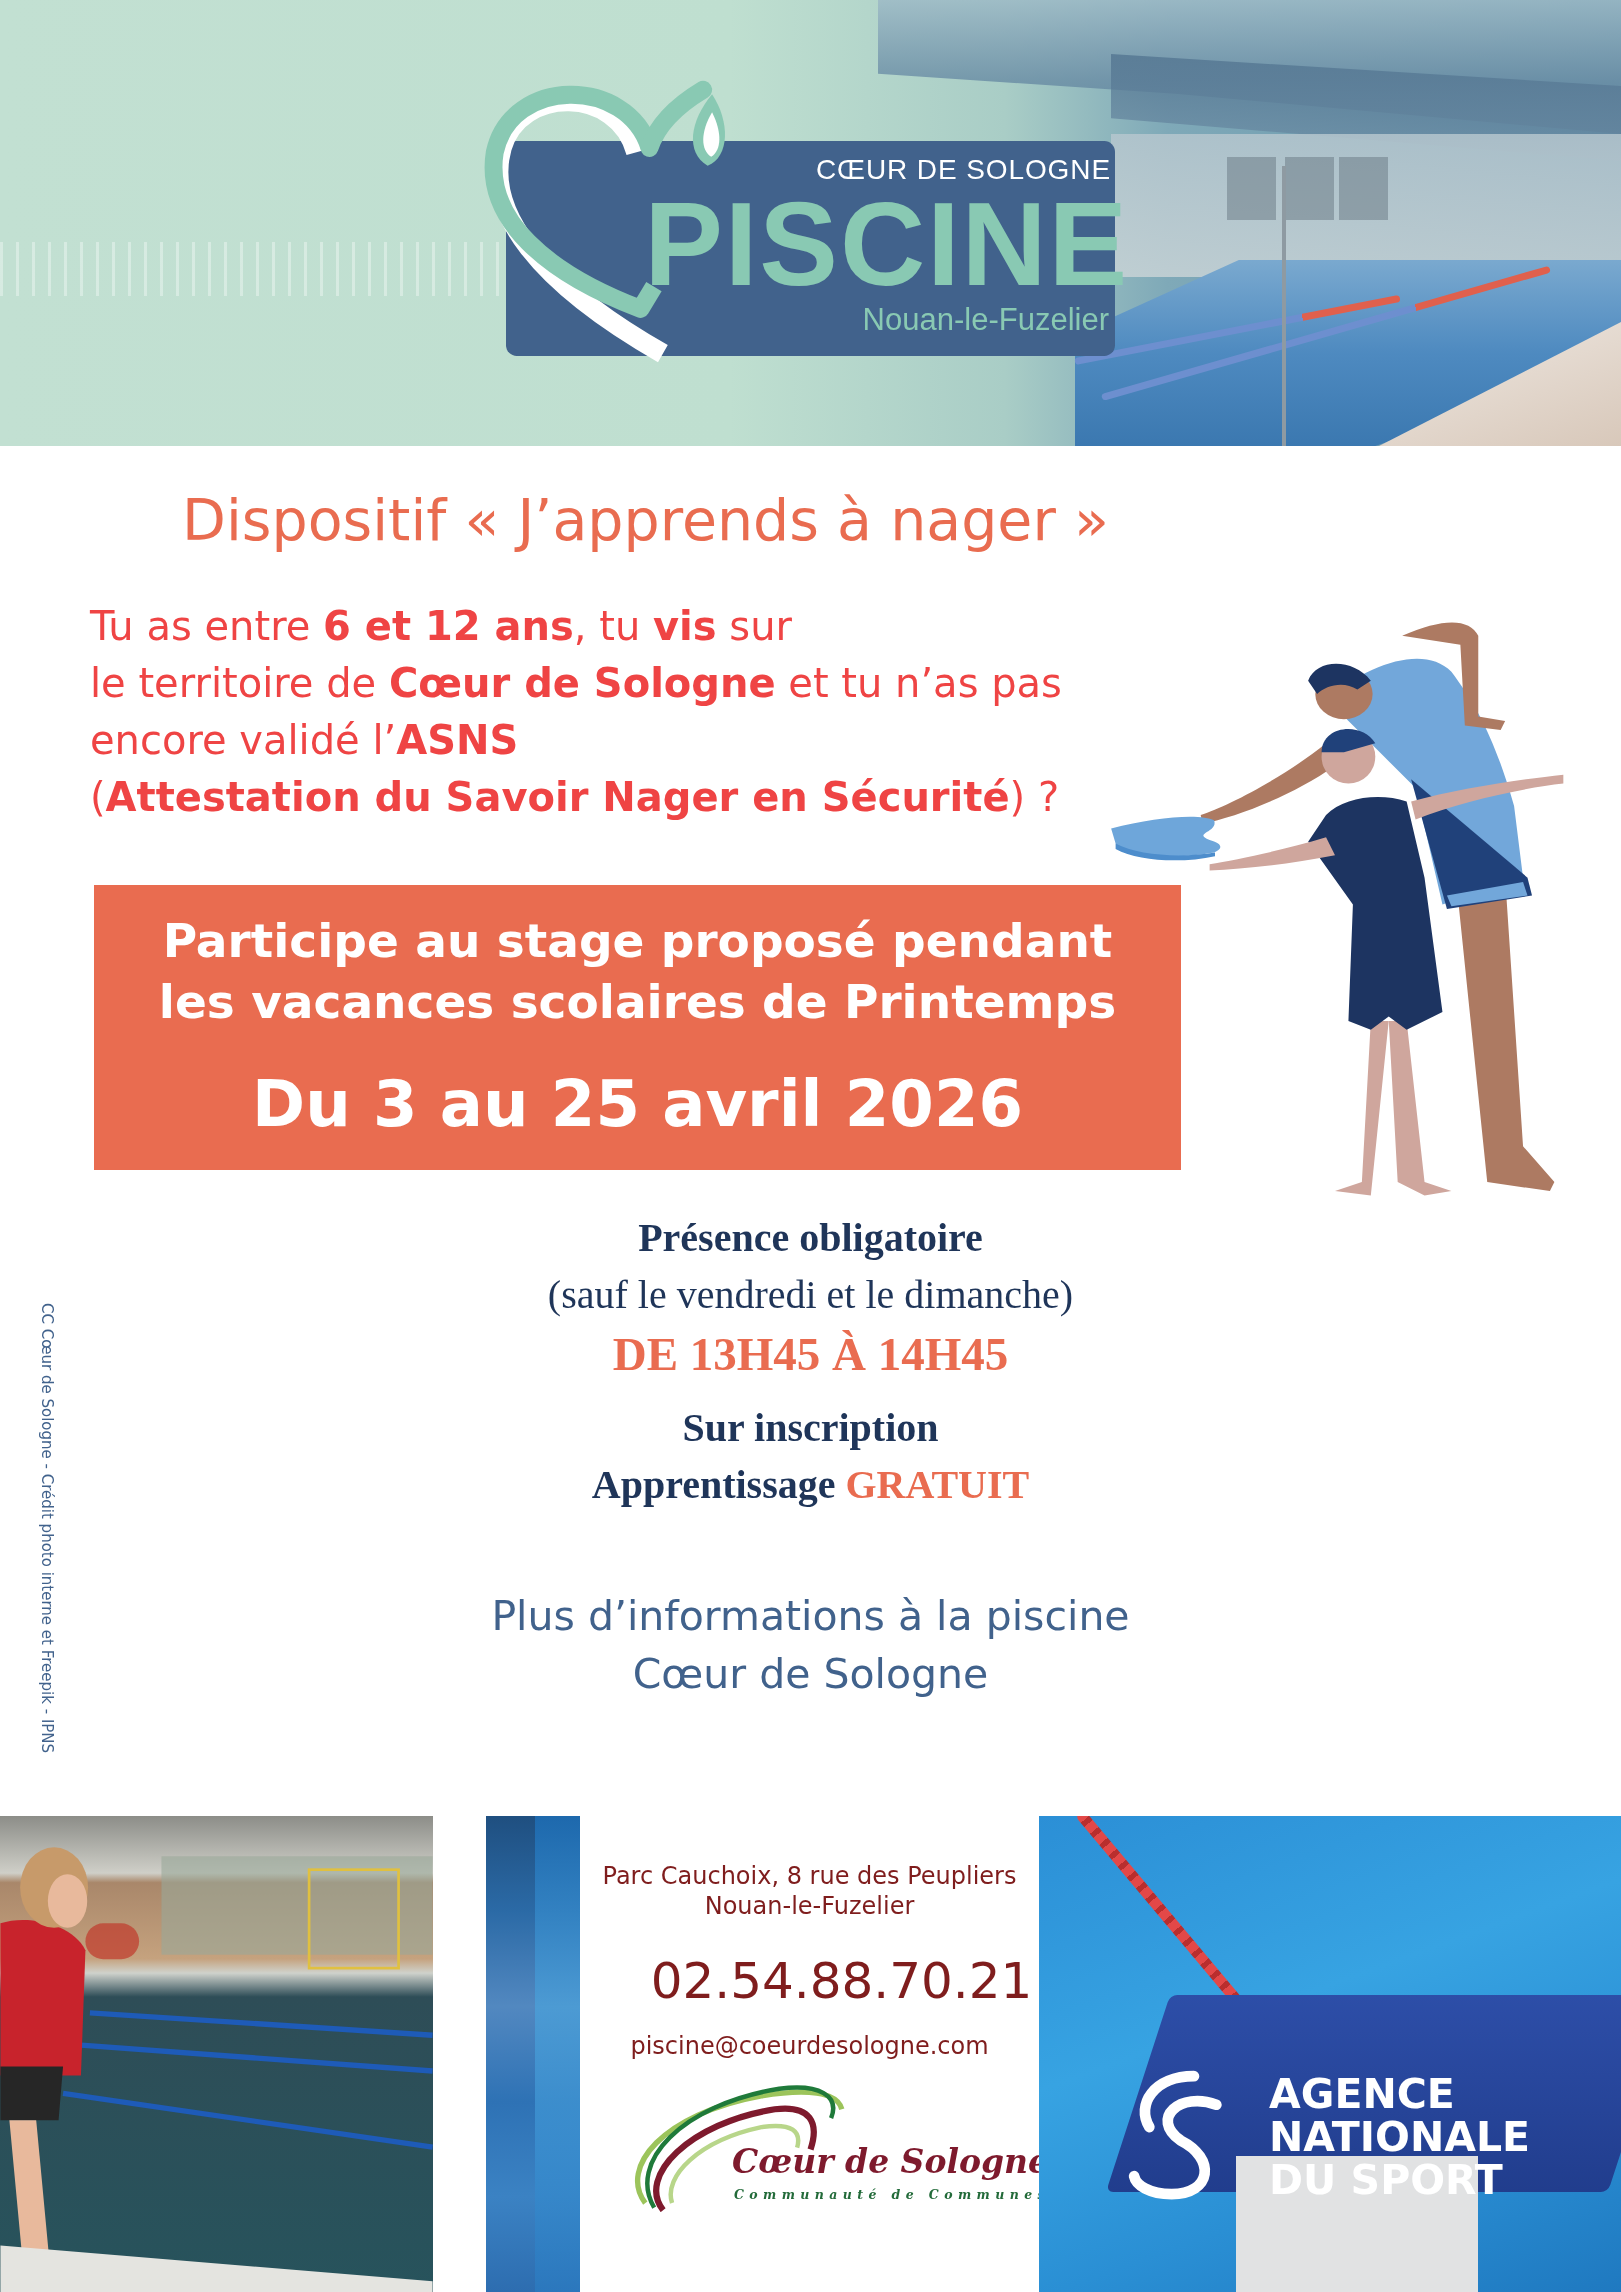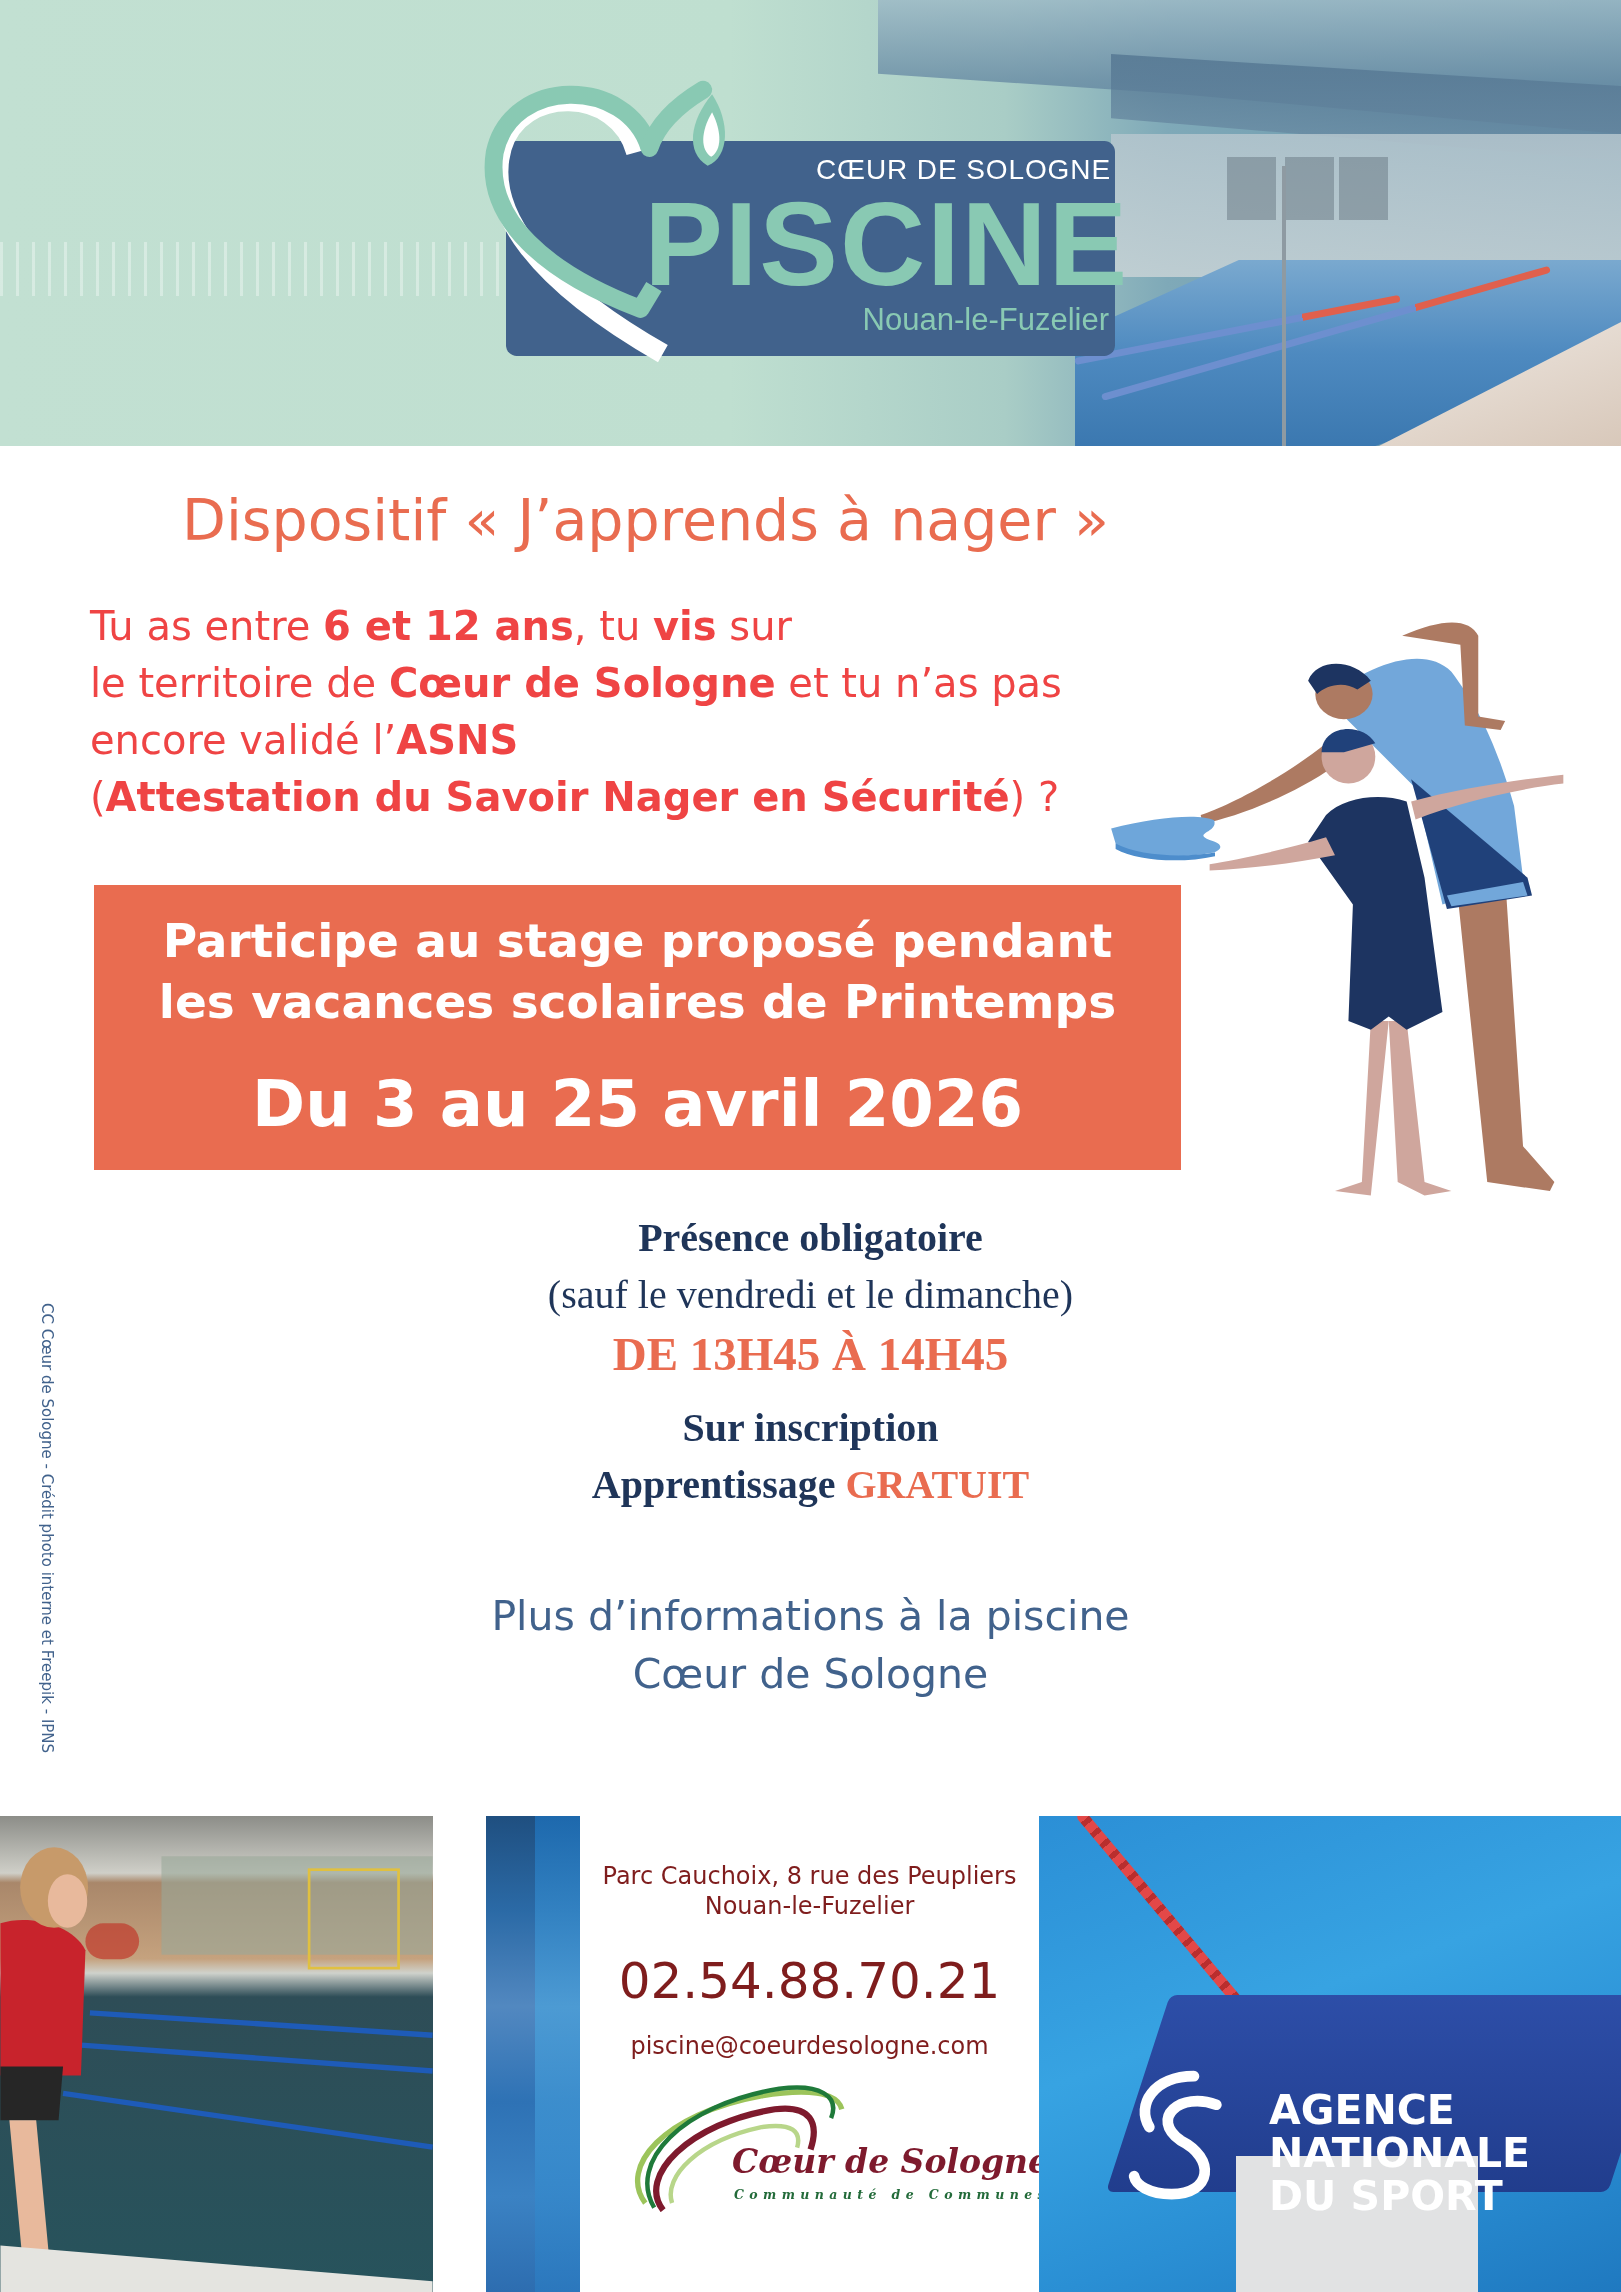--- a/index.html
+++ b/index.html
@@ -70,37 +70,37 @@
 
   
   .photo-left { position: absolute; left: 0; top: 1816px; width: 433px; height: 476px; overflow: hidden;
     background: linear-gradient(180deg, #8c8d88 0%, #cfcfc8 12%, #a9876a 14%, #c5a27e 30%, #cfd2cc 33%, #2e4d57 38%, #27535c 100%); }
   .strip { position: absolute; left: 486px; top: 1816px; width: 94px; height: 476px;
     background: linear-gradient(180deg, #1f4f80 0%, #2b6aa6 20%, #5288c0 40%, #2e72b5 60%, #3b82c3 80%, #2d6db0 100%); }
   .strip::after { content: ""; position: absolute; left: 49px; top: 0; width: 45px; height: 100%;
     background: linear-gradient(180deg, #1d6fb8, #4b9fd8 40%, #3a8fd0 70%, #2b7ac0); opacity: .8; }
   .contact { position: absolute; left: 580px; top: 1816px; width: 459px; height: 476px; text-align: center; color: #7f1d1d; }
   .contact .addr { position: absolute; top: 45px; width: 100%; font-size: 24px; line-height: 30px; }
-  .contact .phone { position: absolute; top: 134px; width: 100%; font-size: 50px; line-height: 63px; }
+  .contact .phone { position: absolute; top: 134px; width: 100%; font-size: 50px; line-height: 63px; margin-left: 32px; }
   .contact .mail { position: absolute; top: 212px; width: 100%; font-size: 24px; line-height: 36px; }
   .ccs-logo { position: absolute; left: 627px; top: 2078px; width: 376px; height: 134px; }
   .ccs-logo .name { position: absolute; left: 105px; top: 64px; font-family: "DejaVu Serif", serif; font-weight: bold;
     font-style: italic; font-size: 33px; color: #7e1a2d; white-space: nowrap; }
   .ccs-logo .sub { position: absolute; left: 107px; top: 109px; font-family: "DejaVu Serif", serif; font-weight: bold;
     font-style: italic; font-size: 12.5px; letter-spacing: 5.4px; color: #236b3a; white-space: nowrap; }
 
   .photo-right { position: absolute; left: 1039px; top: 1816px; width: 582px; height: 476px; overflow: hidden;
     background: linear-gradient(160deg, #2b8fd6 0%, #37a3e2 40%, #2a8fd4 70%, #1f79c0 100%); }
   .photo-right .rope { position: absolute; left: 36px; top: 0; width: 10.7px; height: 358px; background: repeating-linear-gradient(180deg, #e34848 0 9px, #b92e2e 9px 14.3px);
     transform-origin: top left; transform: rotate(-40deg); border-radius: 5.4px; }
   .photo-right .block { position: absolute; left: 99px; top: 179px; width: 502px; height: 197px;
     background: linear-gradient(180deg, #2d4ea8, #213d8d); transform: skewX(-18deg); border-radius: 7.2px; }
   .photo-right .base { position: absolute; left: 197px; top: 340px; width: 242px; height: 136px; background: #e1e2e3; }
   .anf { position: absolute; left: 1127px; top: 2069px; }
-  .anf .txt { position: absolute; left: 142px; top: 20px; color: #fff; font-size: 41px; line-height: 43px; font-weight: bold;
+  .anf .txt { position: absolute; left: 142px; top: 4px; color: #fff; font-size: 41px; line-height: 43px; font-weight: bold;
     font-family: "DejaVu Sans", sans-serif; white-space: nowrap; }
 </style>
 </head>
 <body>
 
 <div class="header">
   <div class="fence"></div>
   <div class="roof"></div>
   <div class="roof2"></div>
   <div class="wall"></div>

